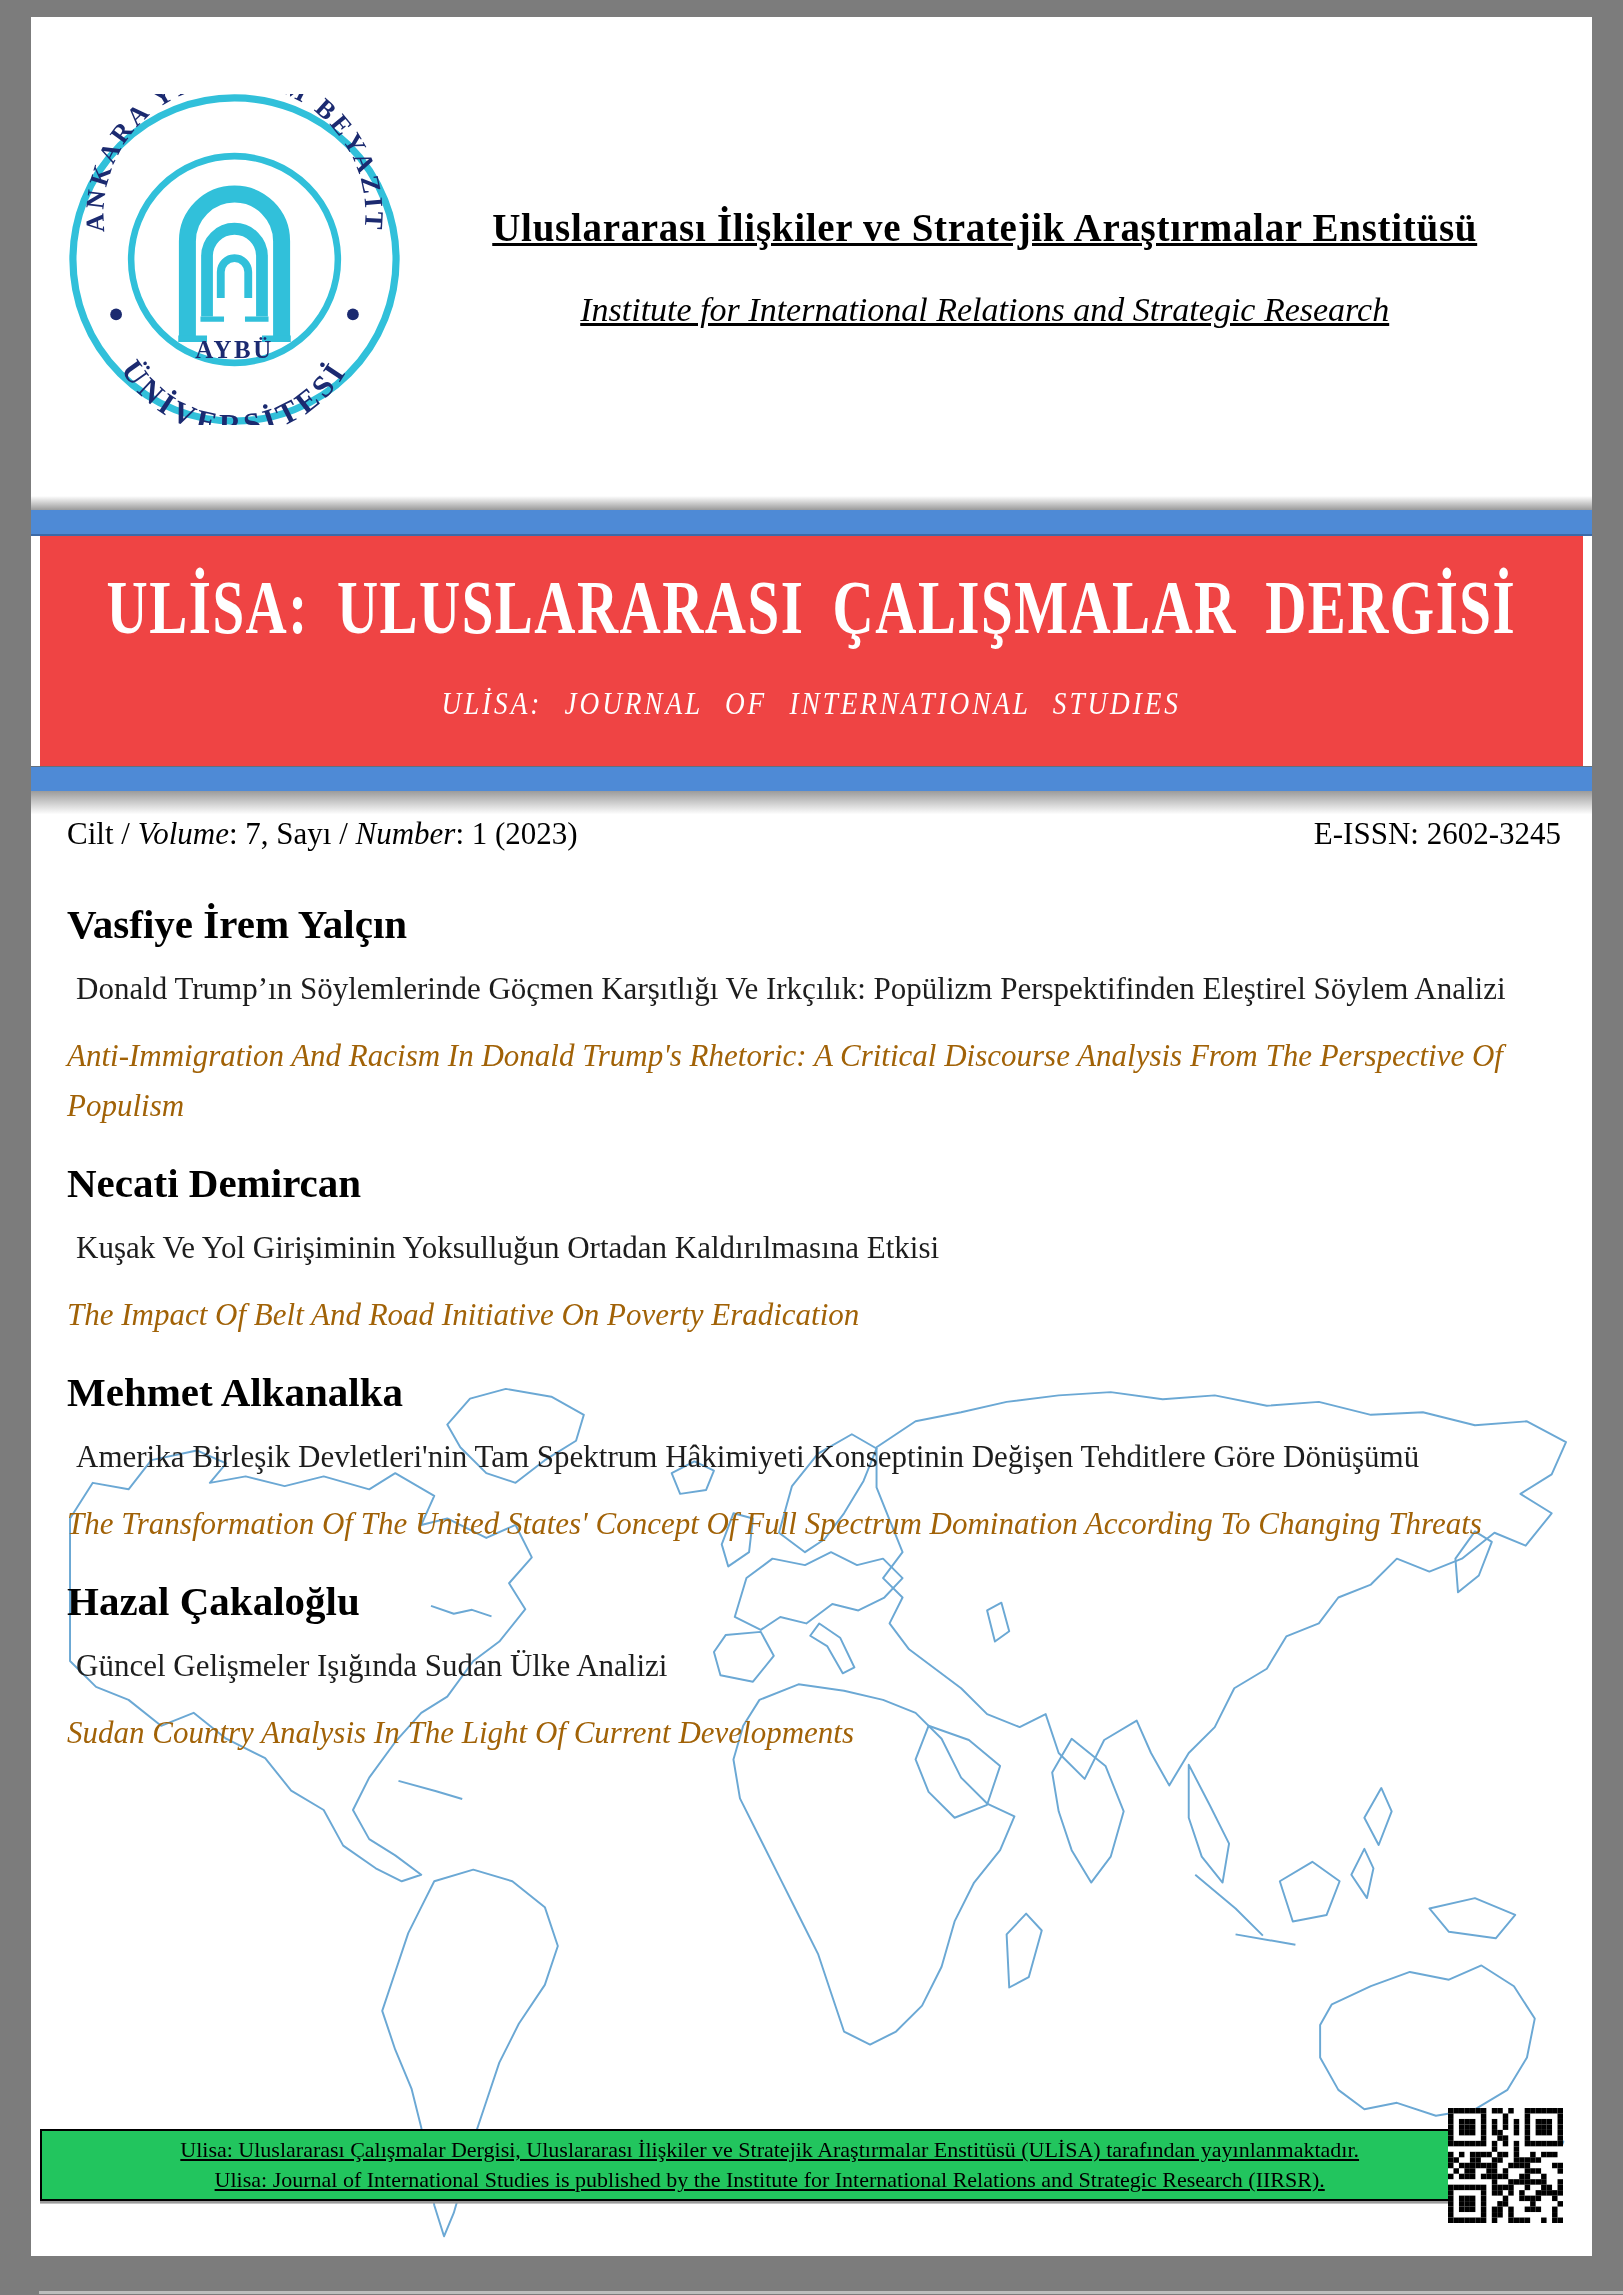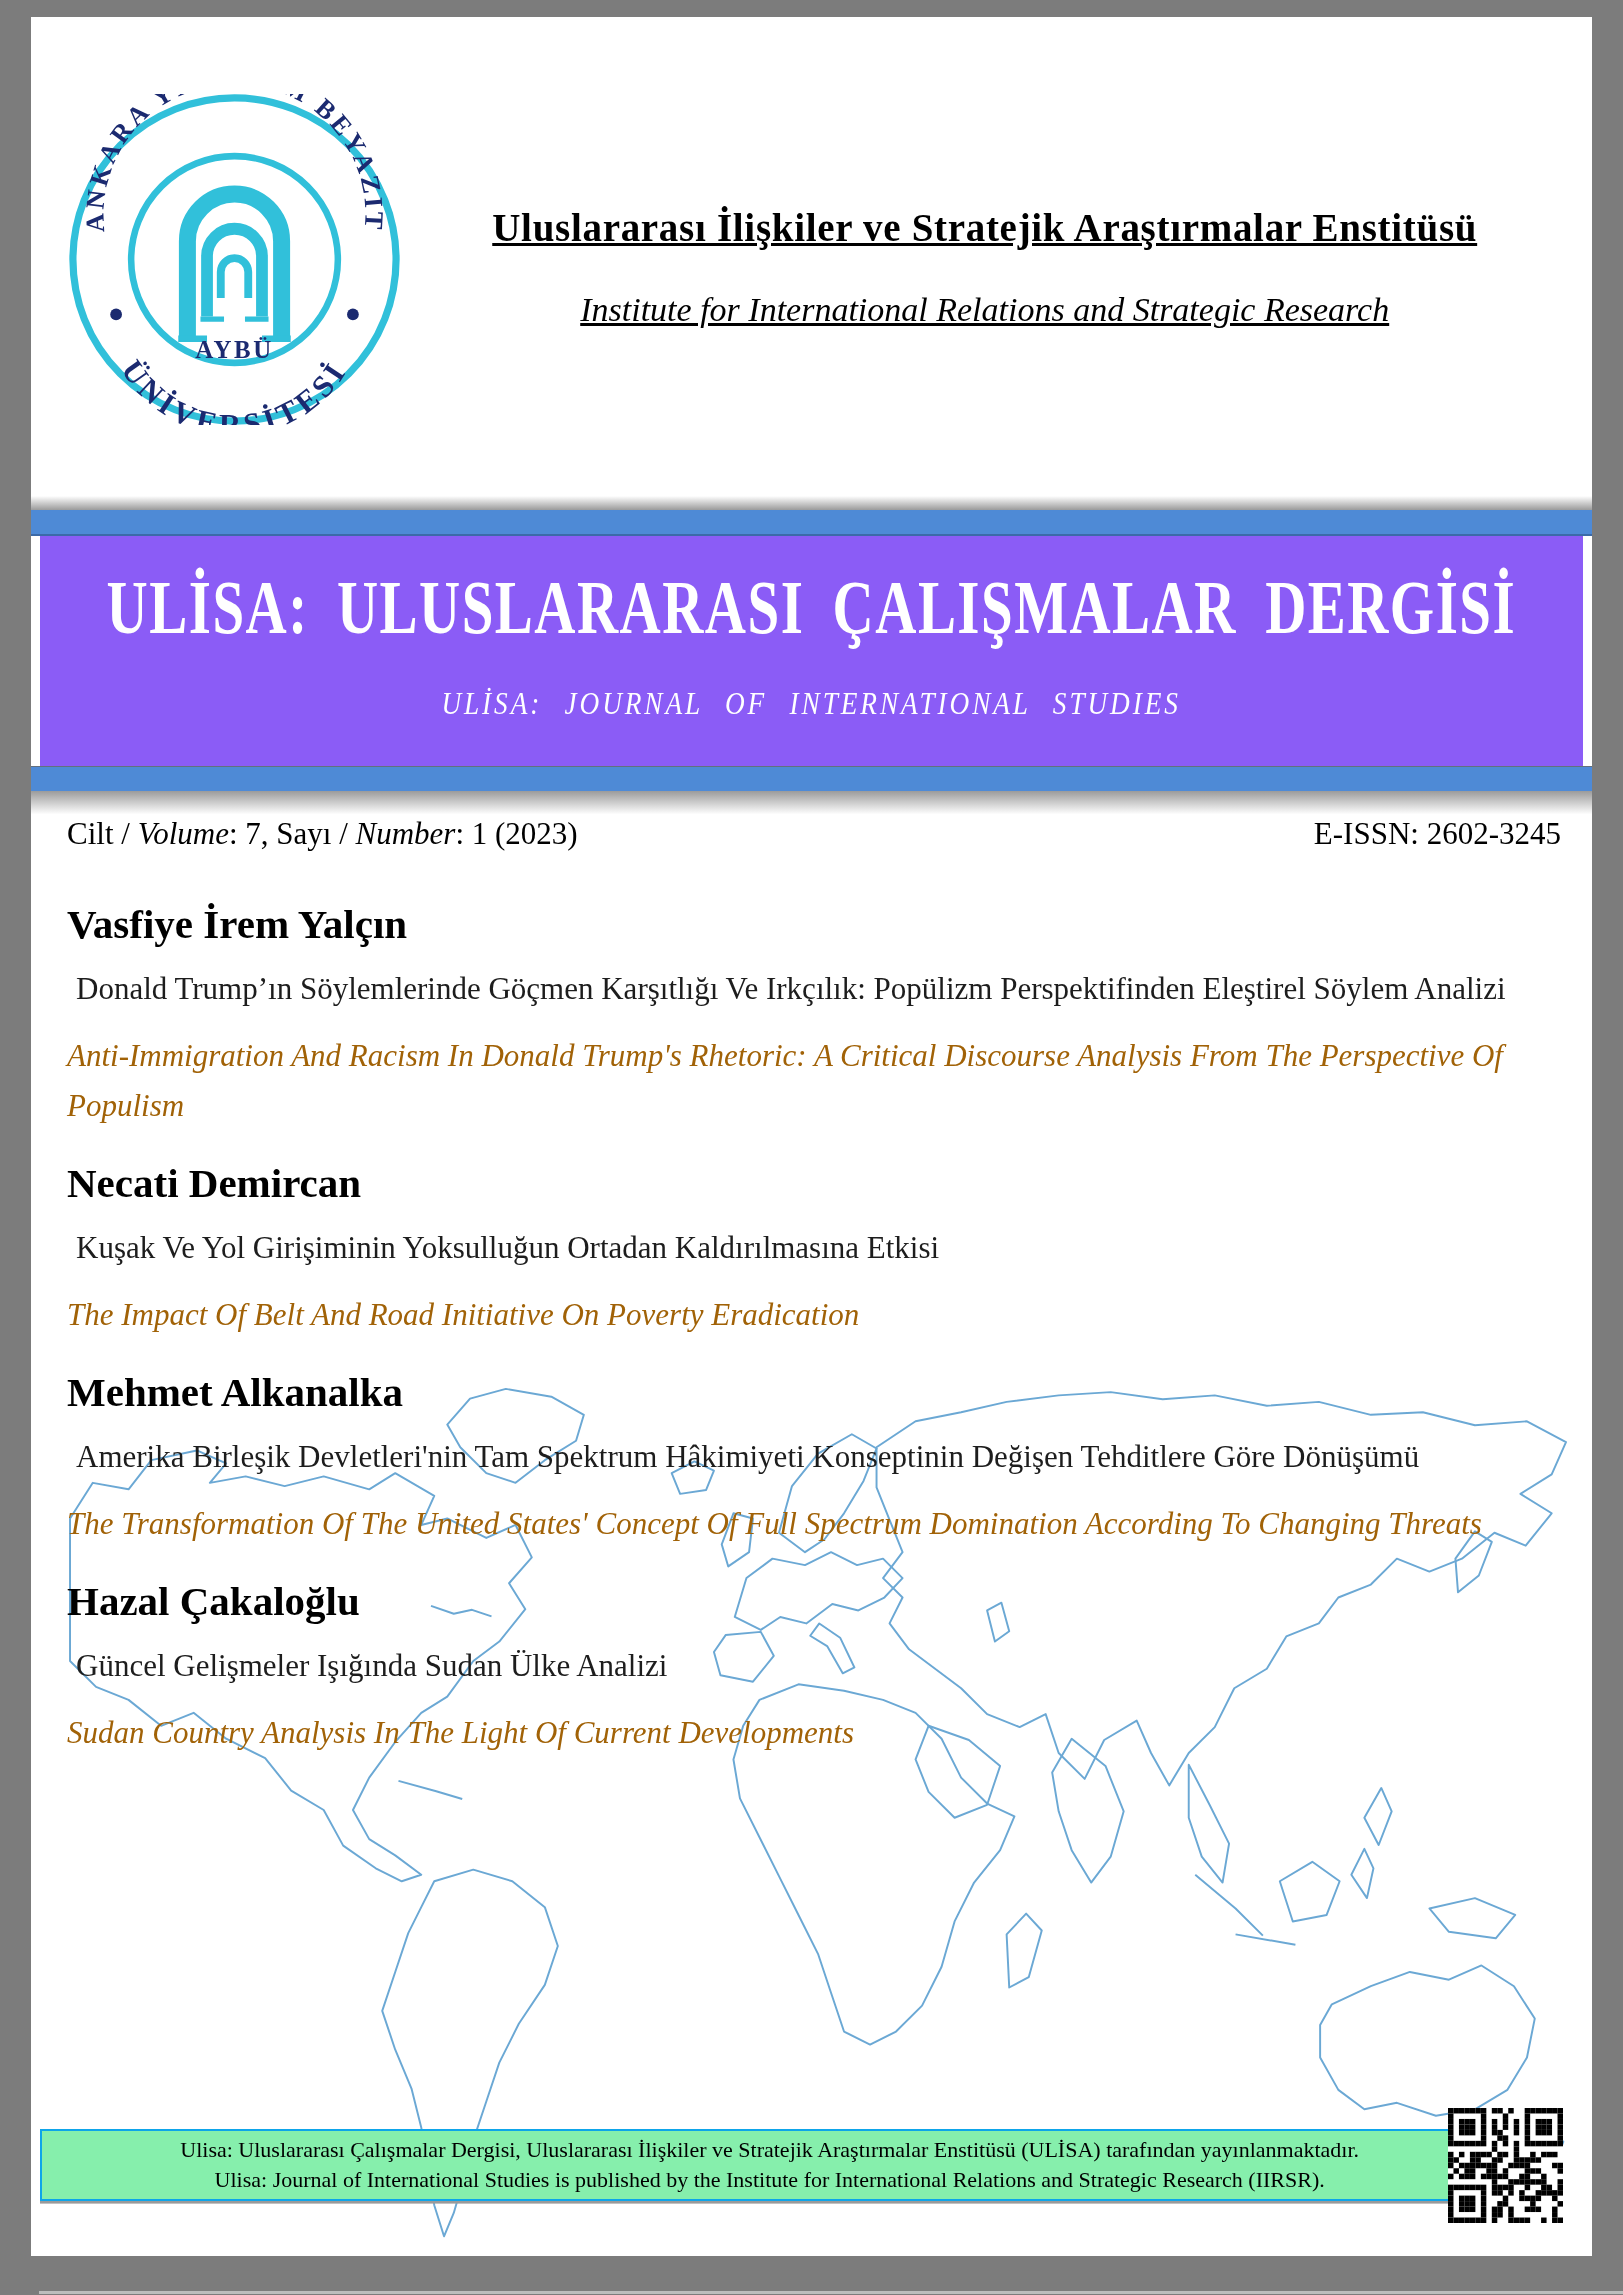--- a/index.html
+++ b/index.html
@@ -17,21 +17,21 @@
   .logo{position:absolute;left:38px;top:77px;width:331px;height:331px;}
   .inst-block{position:absolute;left:366px;right:19.6px;top:188px;text-align:center;color:#000;text-decoration:underline;}
   .inst-tr{font-size:39px;font-weight:bold;letter-spacing:0.7px;}
   .inst-en{font-size:34px;font-style:italic;margin-top:41px;}
   
   .banner{position:absolute;left:0;right:0;top:479px;}
   .shade-top{height:14.4px;background:linear-gradient(#ffffff, #9b9b9b);}
   .shade-bottom{height:23.6px;background:linear-gradient(#9b9b9b,#fdfdfd);}
   .strip{height:23.6px;background:#4e8ad6;border-bottom:2px solid #3c6aa8;}
   .strip.lower{border-bottom:none;border-top:1.3px solid #63707e;}
-  .navy{height:230px;background:#8b5cf6;margin:0 9.2px;color:#ffffff;
+  .navy{height:230px;background:#ef4444;margin:0 9.2px;color:#ffffff;
         display:flex;flex-direction:column;align-items:center;}
   .journal-title{
     margin-top:27.5px;font-size:77px;font-weight:bold;white-space:nowrap;
     letter-spacing:2px;word-spacing:17px;transform:scaleX(.74);transform-origin:50% 50%;
   }
   .journal-subtitle{
     margin-top:34px;font-size:31px;font-style:italic;white-space:nowrap;
     letter-spacing:3.3px;word-spacing:14.4px;transform:scaleX(.88);transform-origin:50% 50%;
   }
   
@@ -44,23 +44,23 @@
   .articles{position:absolute;left:36px;right:39px;top:884px;z-index:3;}
   .entry{margin-bottom:29px;}
   .author{font-size:41px;line-height:46px;font-weight:bold;color:#000000;margin:0 0 17px 0;}
   .ttl-tr{font-size:31px;line-height:50px;color:#1d1d1d;margin:9px;}
   .ttl-en{font-size:31px;line-height:50px;color:#a16207;font-style:italic;margin:17px 0 0 0;}
   
   .world-map{position:absolute;left:0;top:1346px;width:1561px;height:894px;z-index:1;}
   
   .footer-box{
     position:absolute;left:9.2px;width:1455px;top:2112px;height:68px;z-index:4;
-    background:#86efac;border:2px solid #0ea5e9;box-shadow:0 2.6px 0 #9a9a9a;
+    background:#22c55e;border:2px solid #000000;box-shadow:0 2.6px 0 #9a9a9a;
     display:flex;flex-direction:column;justify-content:center;text-align:center;
-    font-size:22px;line-height:30px;color:#000;
+    font-size:22px;line-height:30px;color:#000;text-decoration:underline;
   }
   .qr{position:absolute;left:1417px;top:2091px;width:115px;height:115px;z-index:5;background:#fff;}
   .next-page-edge{position:absolute;left:39px;right:0;top:2291px;height:2.6px;background:#bdbdbd;}
 </style>
 </head>
 <body>
 
 <div class="page">
 
   <svg class="logo" viewBox="0 0 506 506">

